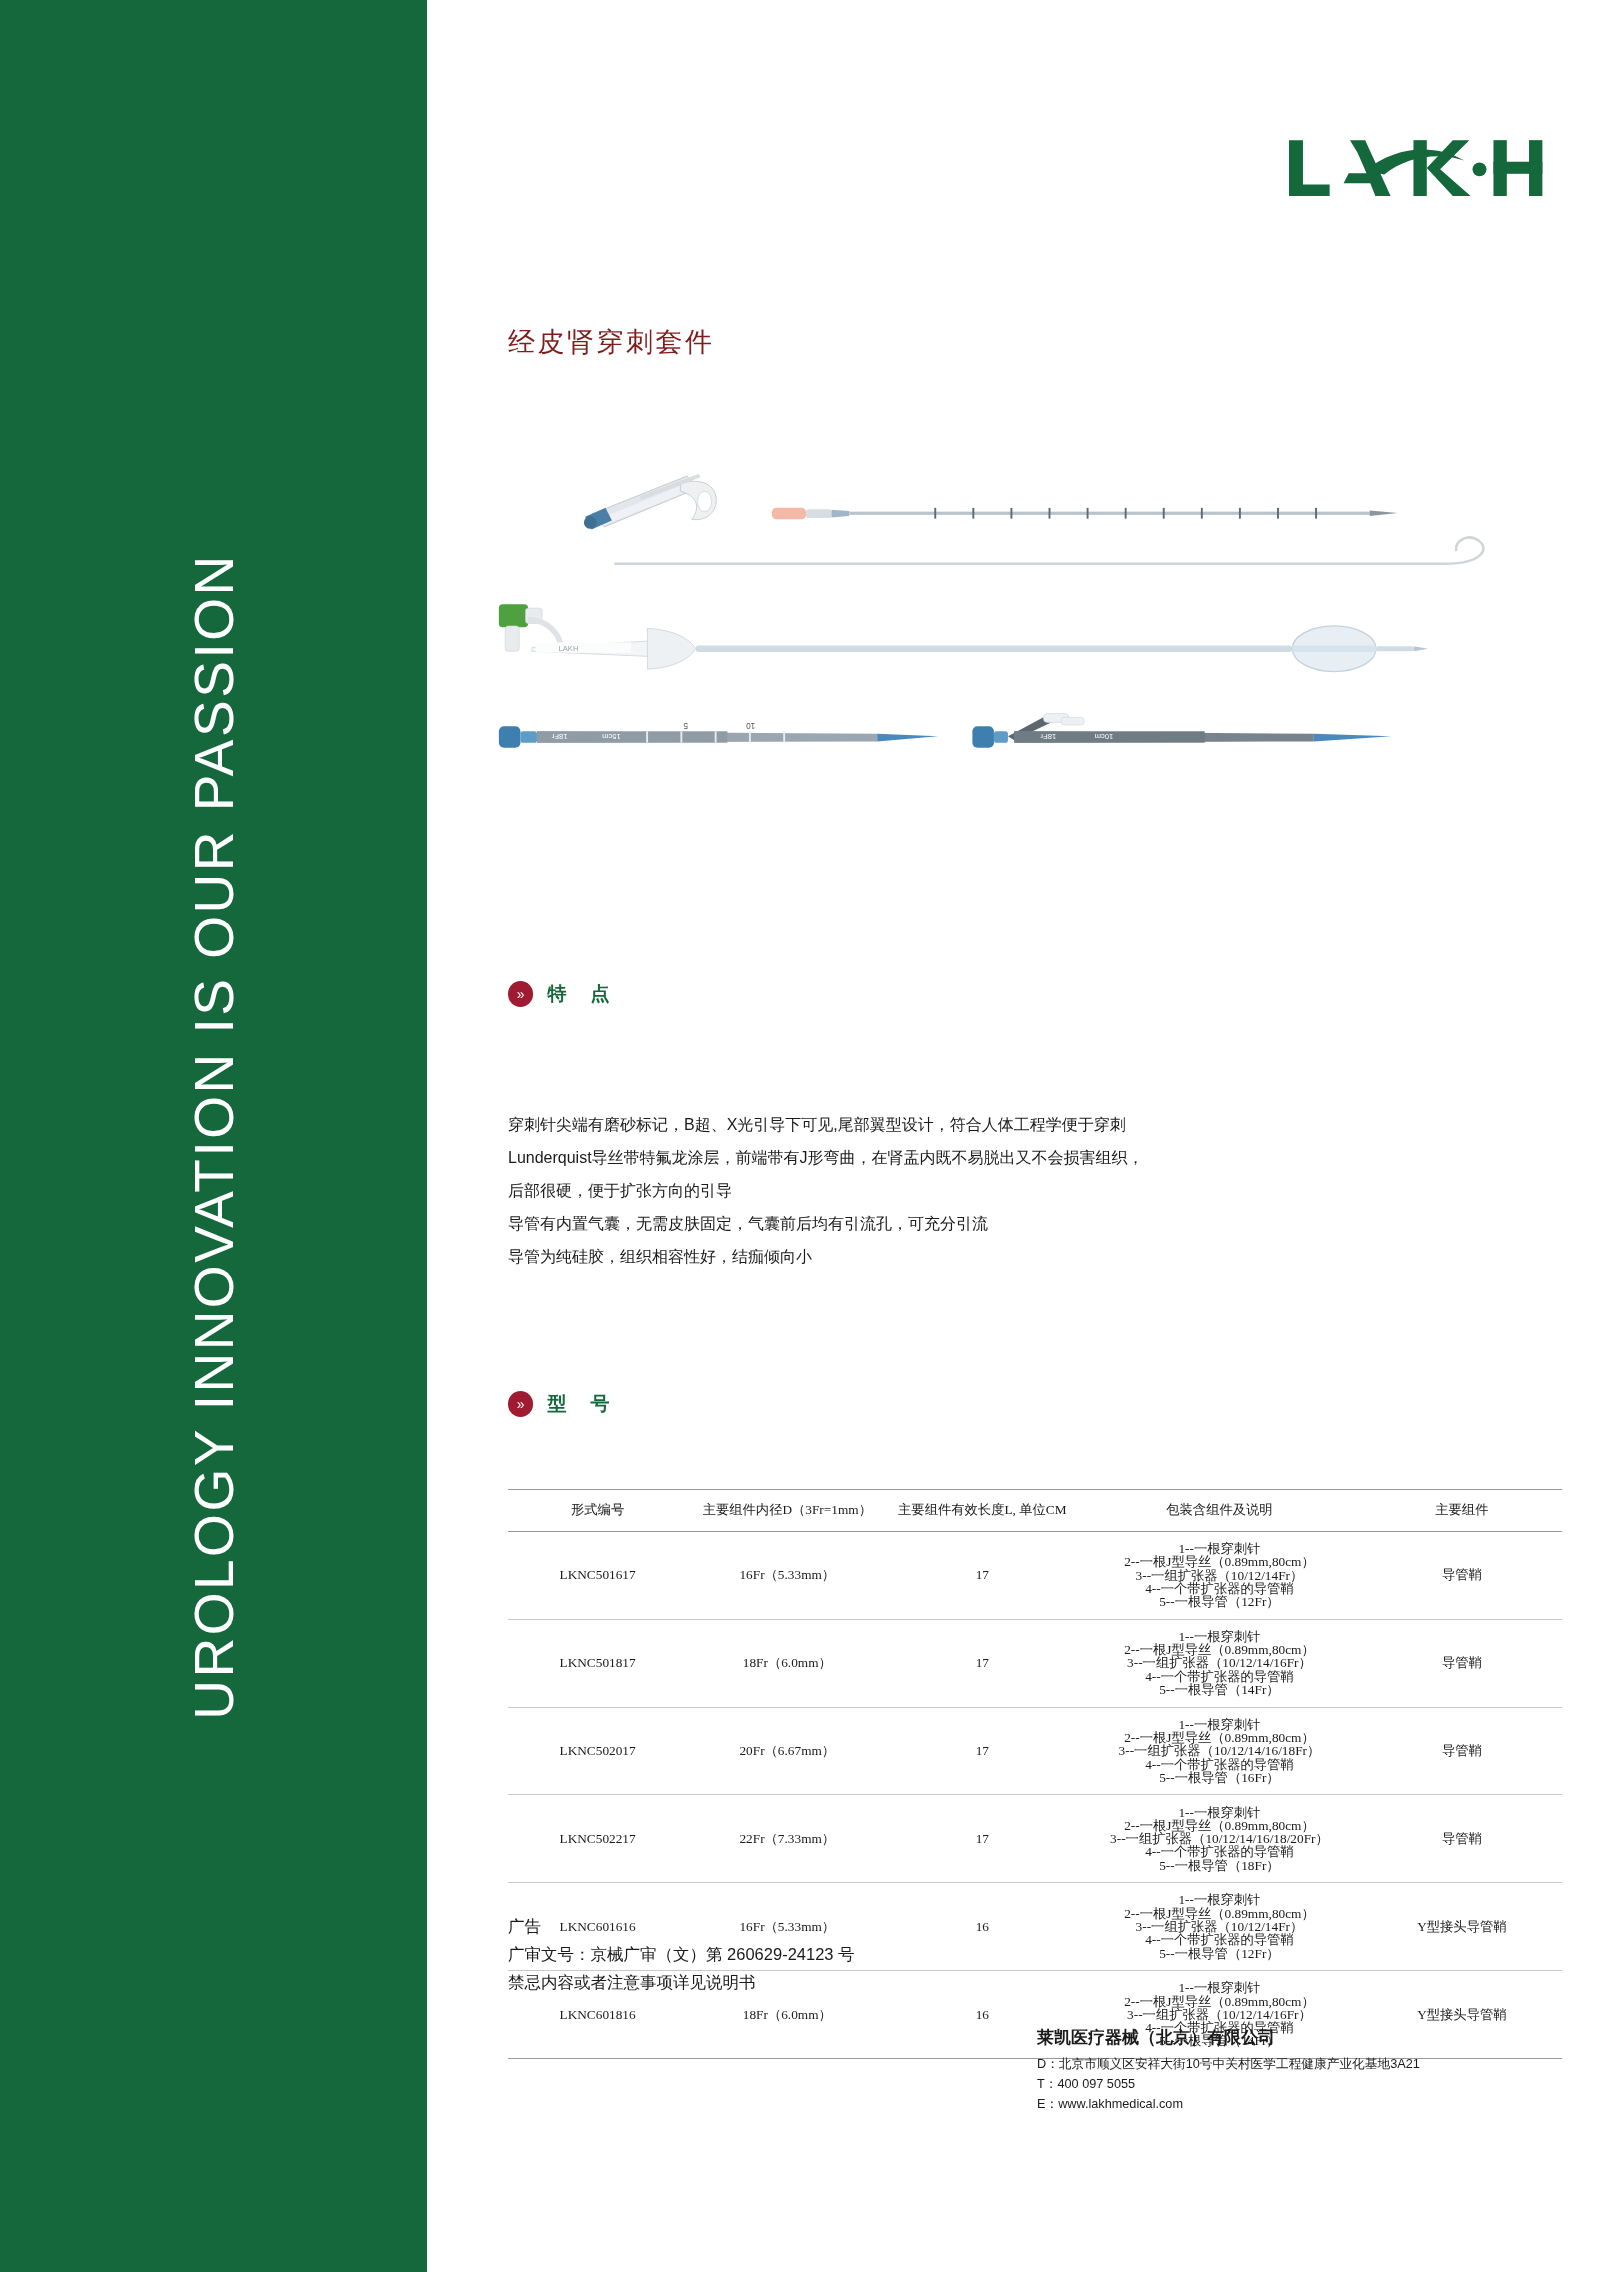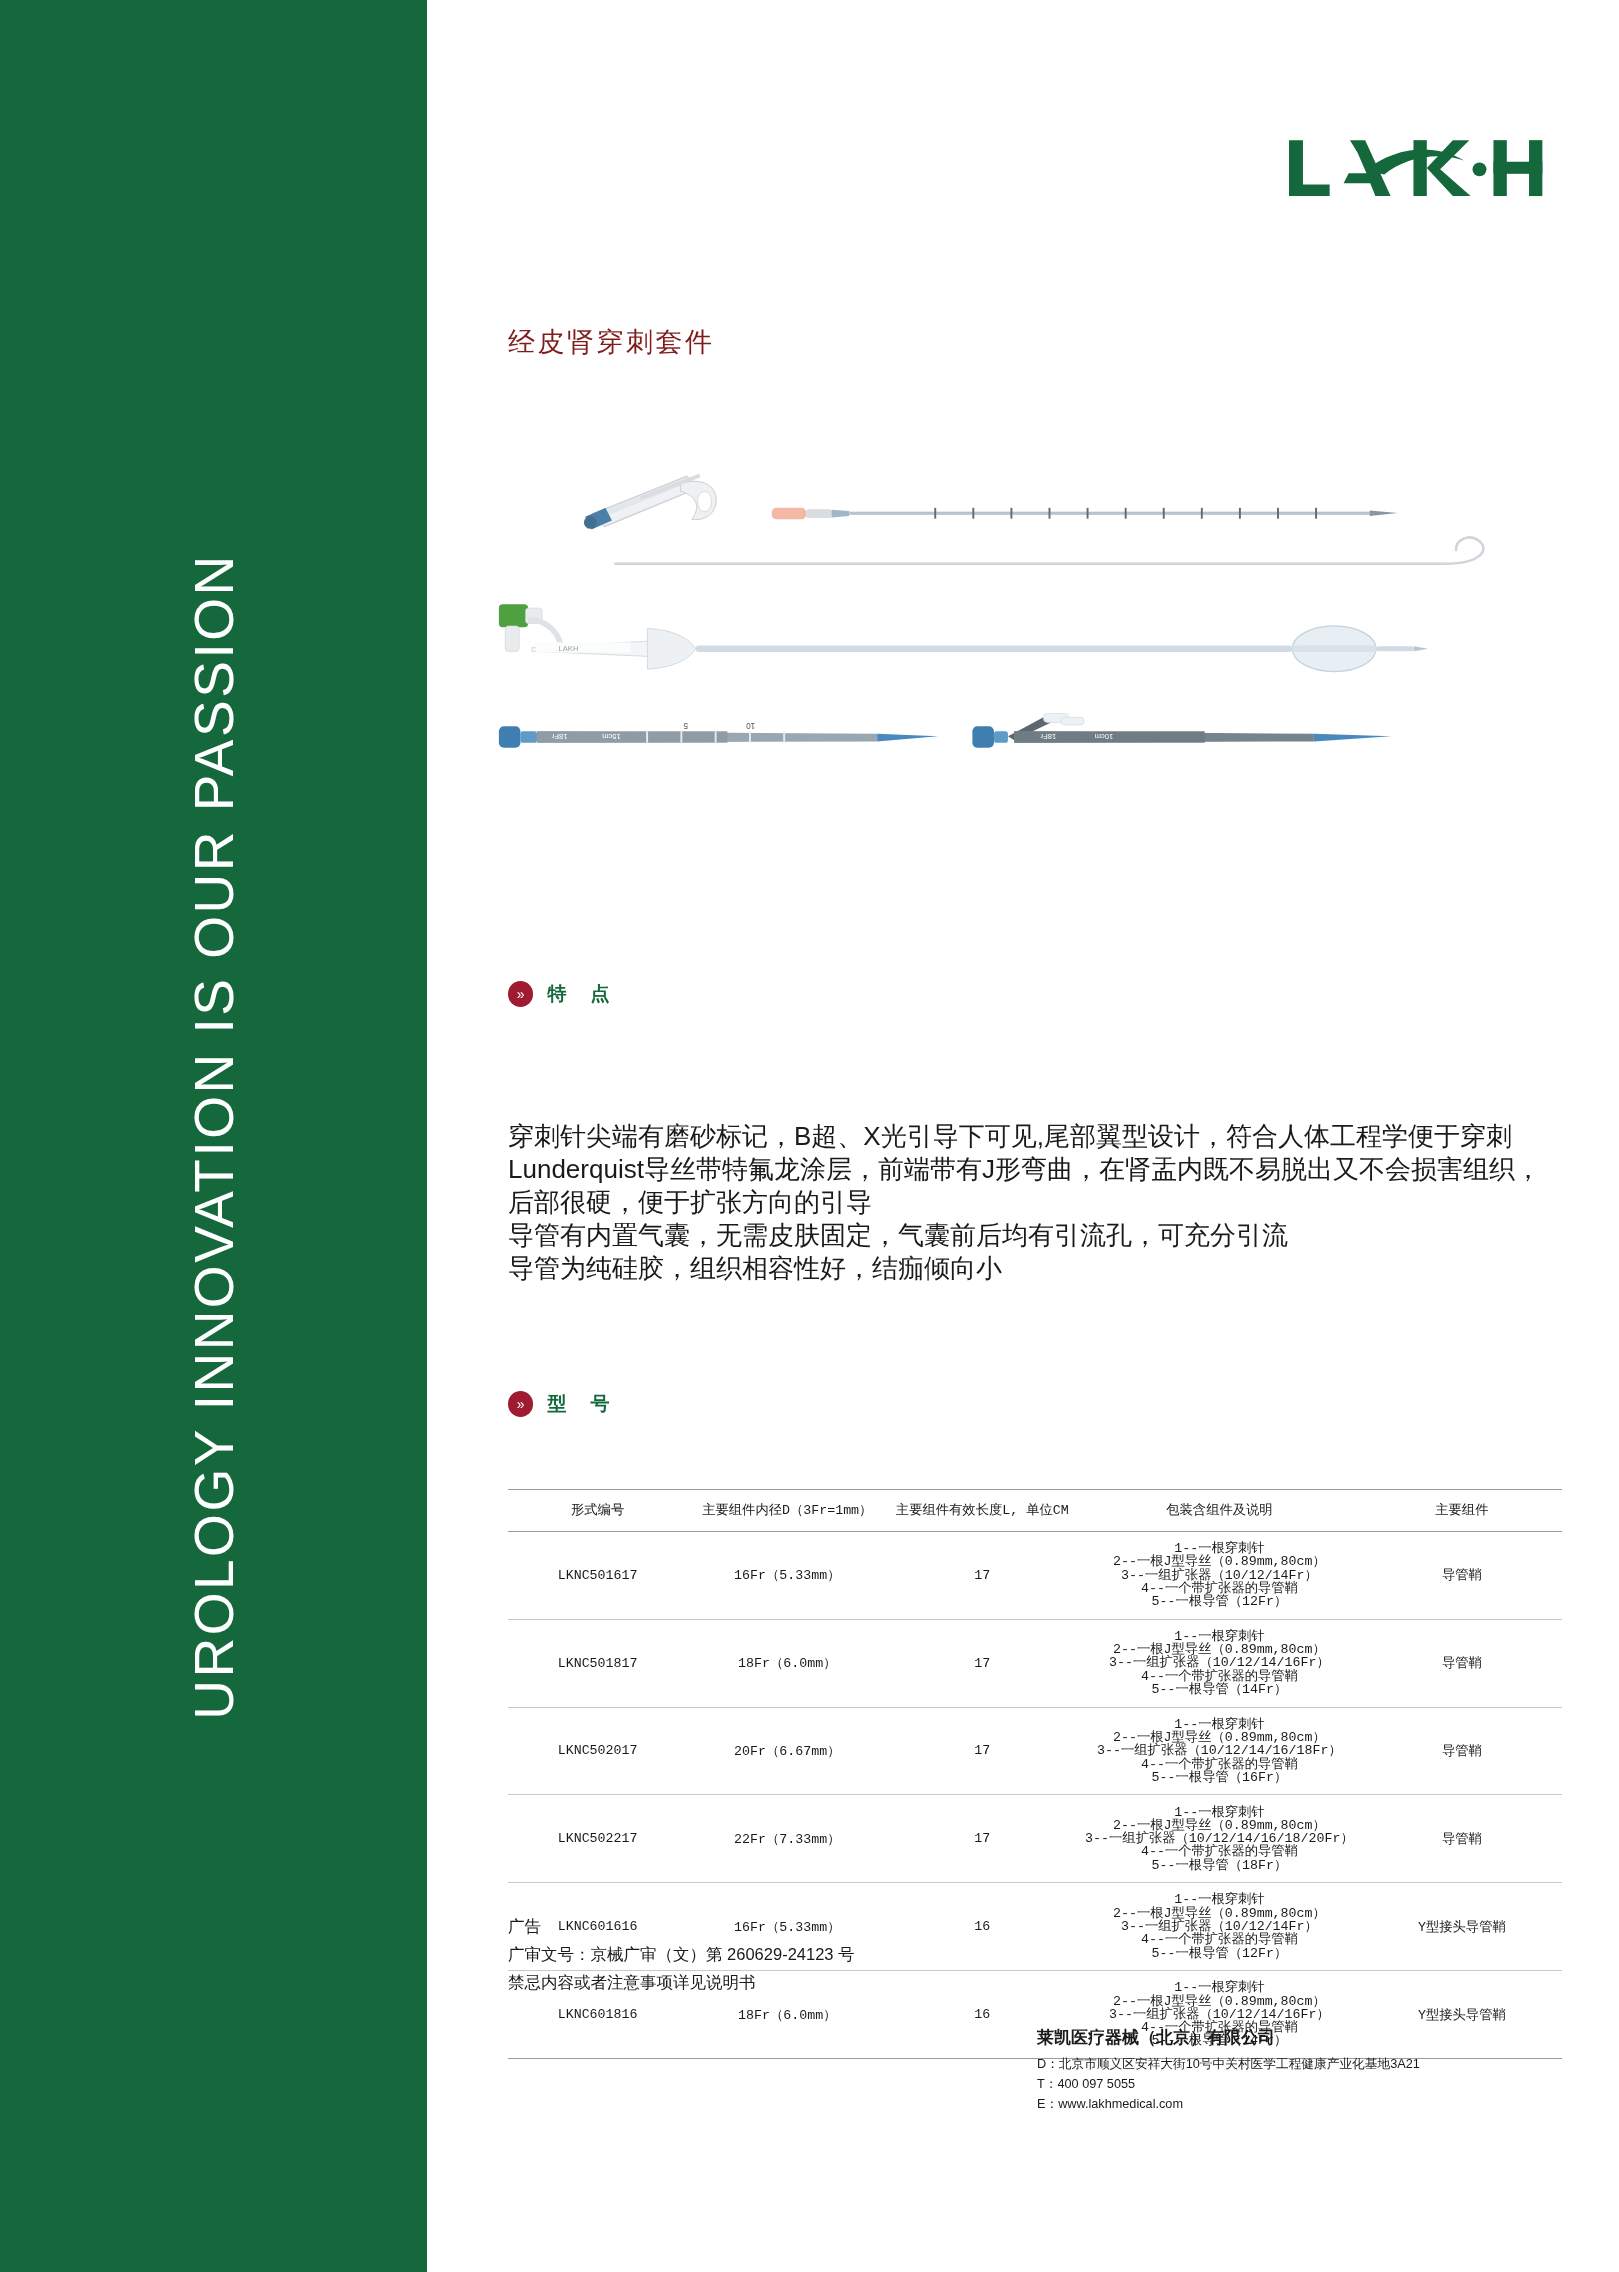--- a/index.html
+++ b/index.html
@@ -111,39 +111,38 @@
   }
   #features-section { top: 981px; }
   #models-section   { top: 1391px; }
 
   
   .features-text {
     position: absolute;
     left: 81px;
     top: 1108px;
     width: 1041px;
-    font-size: 26px;
+    font-size: 16px;
     line-height: 33px;
     color: #1a1a1a;
     font-family: "Liberation Sans", sans-serif;
-    margin-top: 12px;
   }
   .features-text p { margin: 0; }
 
   
   .table-wrap {
     position: absolute;
     left: 81px;
     top: 1489px;
     width: 1054px;
   }
   table.models {
     border-collapse: collapse;
     width: 100%;
-    font-family: Liberation Mono, monospace;
+    font-family: Liberation Serif, serif;
   }
   table.models thead th {
     font-size: 13.3px;
     font-weight: normal;
     color: #1a1a1a;
     padding: 11.4px 3.8px 11.4px 3.8px;
     text-align: center;
     border-top: 0.6px solid #9a9a9a;
     border-bottom: 0.6px solid #9a9a9a;
   }

